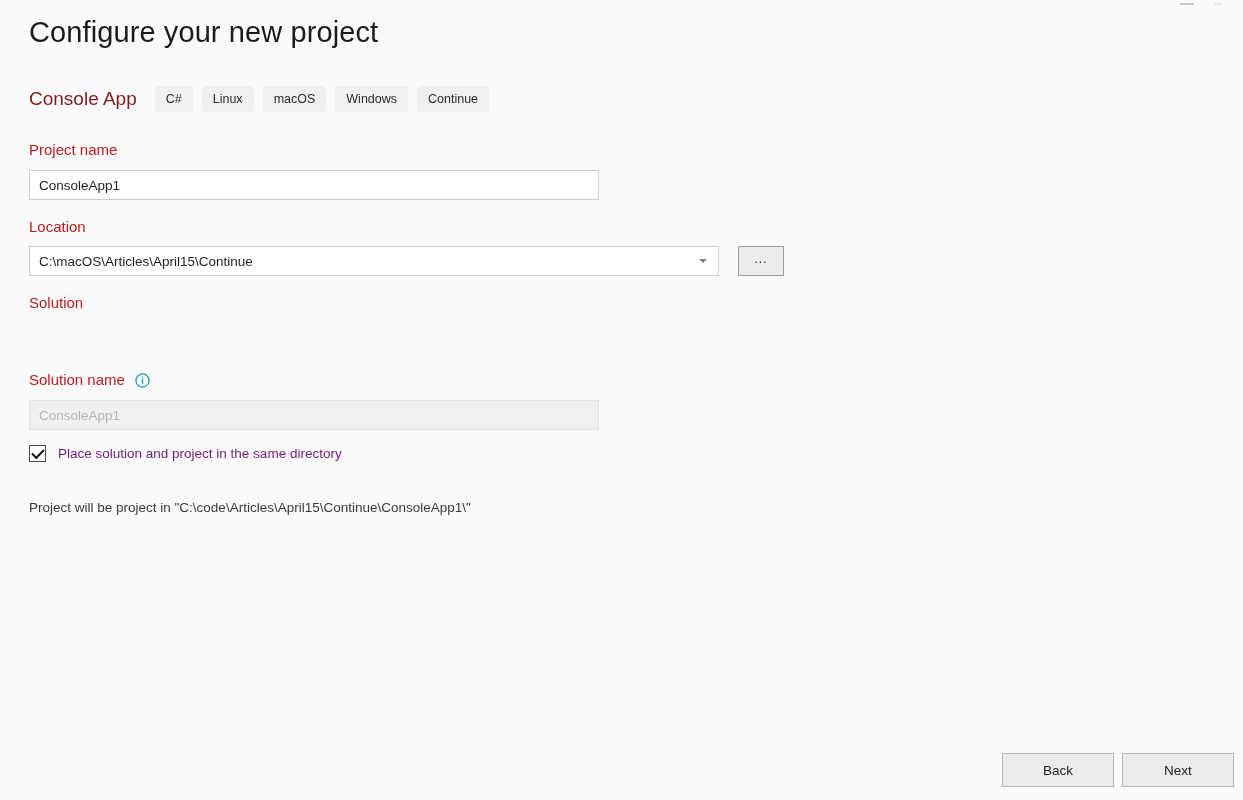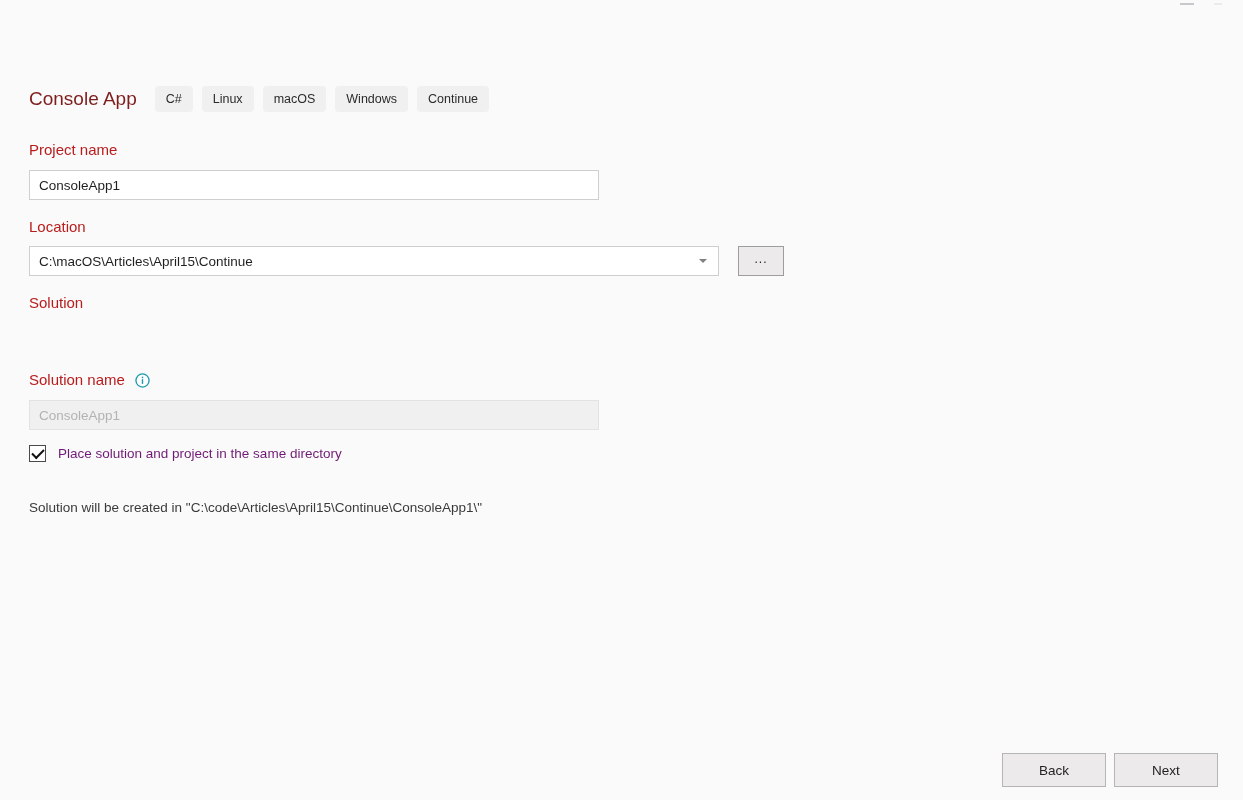--- a/index.html
+++ b/index.html
@@ -226,21 +226,21 @@
   }
 
   .footer-buttons {
     position: absolute;
     left: 1002px;
     top: 753px;
     display: flex;
     gap: 8px;
   }
   .footer-button {
-    width: 104px;
+    width: 112px;
     height: 34px;
     background: #eceaea;
     border: 1px solid #b5b5b5;
     box-sizing: border-box;
     display: flex;
     align-items: center;
     justify-content: center;
     font-family: "Liberation Sans", "DejaVu Sans", sans-serif;
     font-size: 13.5px;
     color: #1f1f1f;
@@ -251,20 +251,21 @@
 </head>
 <body>
 
 <div class="page">
 
   <div class="window-controls">
     <div class="win-ctrl-min"></div>
     <div class="win-ctrl-close"></div>
   </div>
 
+  <div class="page-title">Configure your new project</div>
 
   <div class="template-row">
     <span class="template-name">Console App</span>
     <span class="tag">C#</span>
     <span class="tag">Linux</span>
     <span class="tag">macOS</span>
     <span class="tag">Windows</span>
     <span class="tag">Continue</span>
   </div>
 
@@ -292,20 +293,20 @@
   </div>
   <input class="text-input disabled" style="top: 400px;" type="text" disabled="" value="ConsoleApp1">
 
   <div class="checkbox-row">
     <span class="checkbox">
       <span class="tick"></span>
     </span>
     <span class="checkbox-label">Place solution and project in the same directory</span>
   </div>
 
-  <div class="status-text">Solution will be created in "C:\code\Articles\April15\Continue\ConsoleApp1\"</div>
+  <div class="status-text">Project will be project in "C:\code\Articles\April15\Continue\ConsoleApp1\"</div>
 
   <div class="footer-buttons">
     <div class="footer-button">Back</div>
     <div class="footer-button">Next</div>
   </div>
 
 </div>
 
 </body></html>

